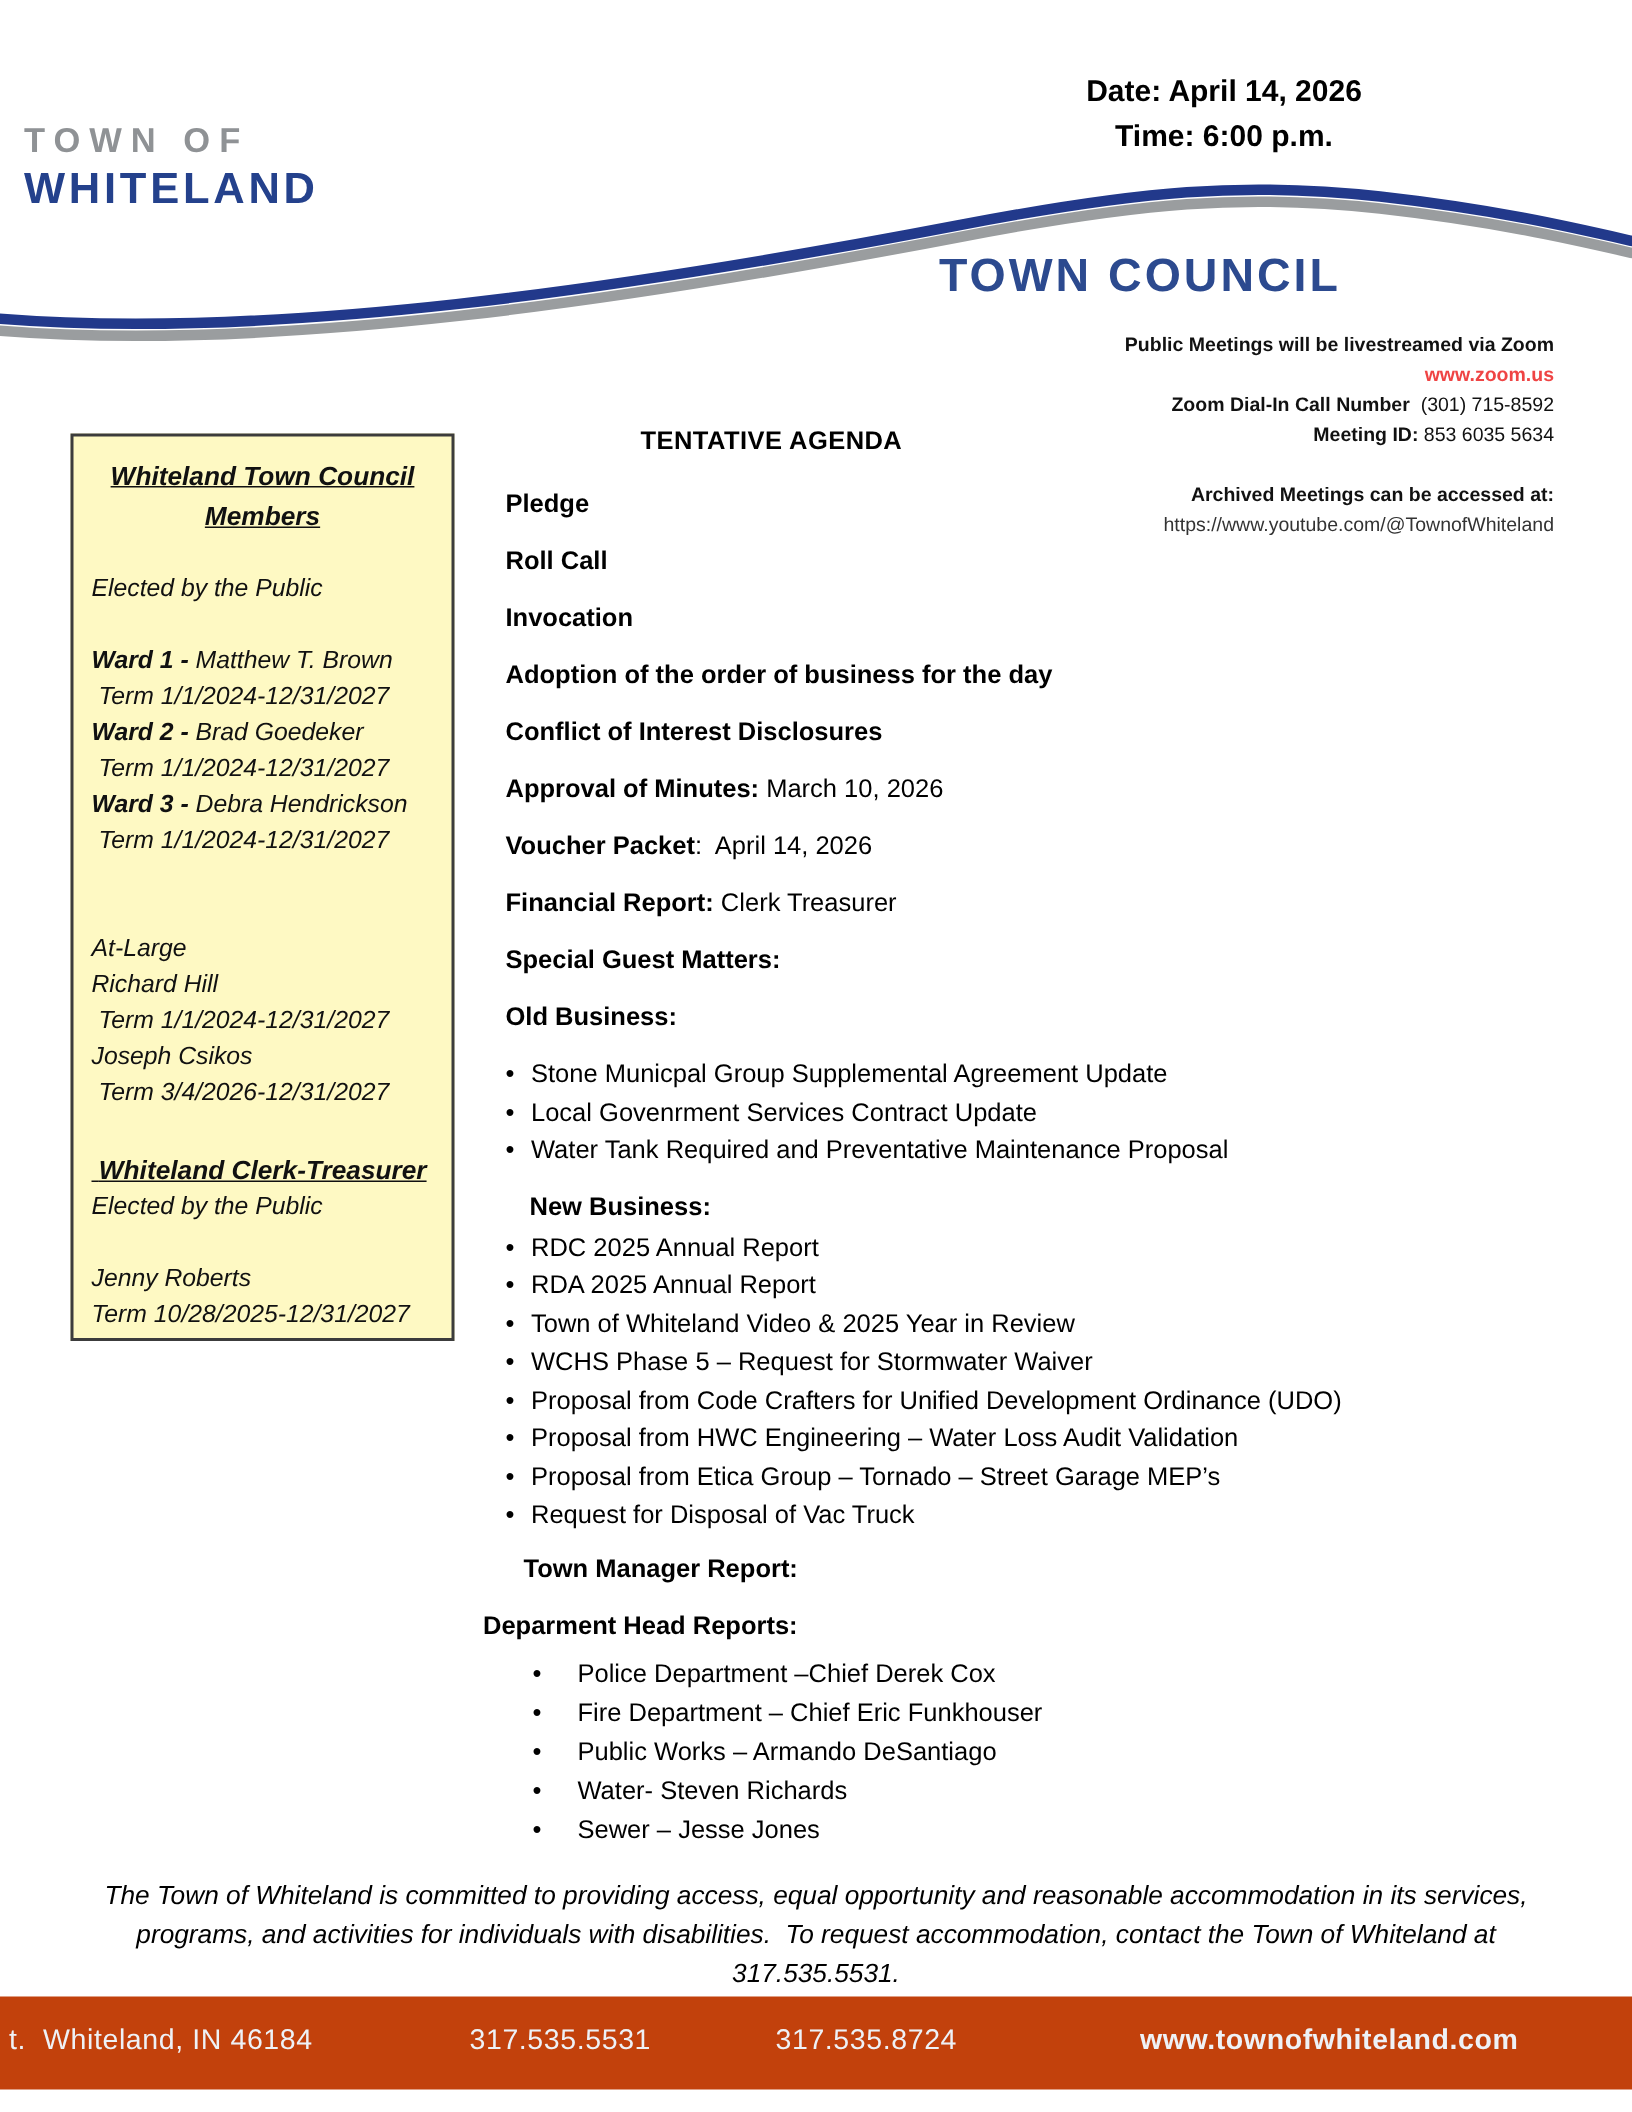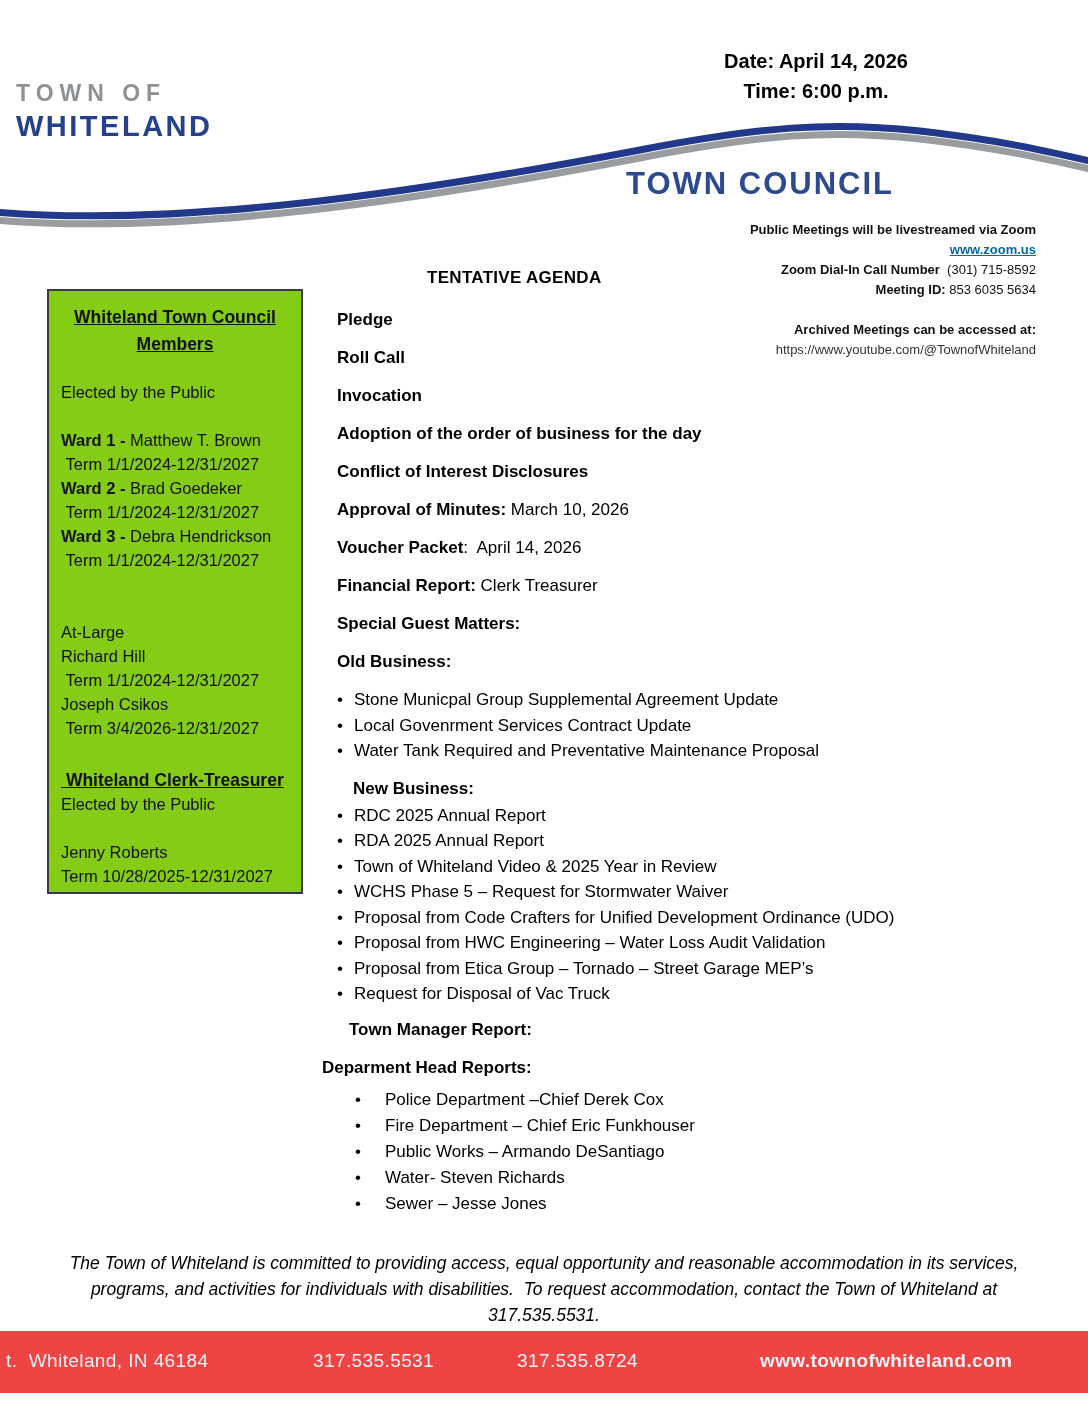--- a/index.html
+++ b/index.html
@@ -32,45 +32,45 @@
     font-size:31px; font-weight:800; letter-spacing:2px; color:#2c4a8f;
   }
 
   
   .stream-info {
     position:absolute; right:52px; top:220px; width:460px;
     text-align:right; font-size:13px; line-height:20px; color:#111;
   }
   .stream-info .b { font-weight:700; }
   .zoom-link {
-    display:inline-block; font-weight:700; color:#0369a1;
-    text-decoration:underline; cursor:pointer;
+    display:inline-block; font-weight:700; color:#ef4444;
+    cursor:pointer;
   }
   .yt-url { color:#333; font-weight:400; }
   .stream-gap { height:20px; }
 
   
   .members-box {
     position:absolute; left:47px; top:289px; width:256px; height:605px;
-    border:2px solid #3c3c3c; background:#84cc16;
-    padding:13px 12px; font-size:16.5px; line-height:24px; color:#111;
+    border:2px solid #3c3c3c; background:#fef9c3;
+    padding:13px 12px; font-size:16.5px; line-height:24px; color:#111;font-style:italic;
   }
   .members-title {
     text-align:center; font-weight:700; font-size:17.5px; line-height:27px;
     text-decoration:underline; margin-bottom:22px;
   }
   .mb-para { margin-bottom:24px; }
   .mb-line .b { font-weight:700; }
   .clerk-title {
     font-weight:700; font-size:17.5px; text-decoration:underline; margin-top:28px;
   }
   .mb-gap { height:24px; }
 
   
-  .agenda { position:absolute; left:337px; top:268px; width:620px; font-size:17px; color:#000; }
+  .agenda { position:absolute; left:337px; top:284px; width:620px; font-size:17px; color:#000; }
   .agenda-title { font-weight:700; padding-left:90px; margin-bottom:23px; letter-spacing:0.3px; }
   .ag-line { margin-bottom:21px; line-height:17px; }
   .ag-line .b { font-weight:700; }
   ul.bullets { list-style:none; margin:0 0 0 0; }
   ul.bullets li {
     position:relative; padding-left:17px; line-height:17.5px; margin-bottom:8px;
   }
   ul.bullets li::before {
     content:"\2022"; position:absolute; left:0; top:0; font-size:17px;
   }
@@ -80,21 +80,21 @@
   ul.bullets.dept li { padding-left:48px; margin-bottom:8.5px; }
   ul.bullets.dept li::before { left:18px; }
 
   
   .disclaimer {
     position:absolute; left:64px; top:1250px; width:960px;
     text-align:center; font-style:italic; font-size:17.5px; line-height:26px; color:#000;
   }
   .footer-bar {
     position:absolute; left:0; top:1331px; width:1088px; height:62px;
-    background:#ef4444; color:#eef1f6; font-size:19px; letter-spacing:0.4px;
+    background:#c2410c; color:#eef1f6; font-size:19px; letter-spacing:0.4px;
   }
   .footer-bar span { position:absolute; top:19px; }
   .f-address { left:6px; }
   .f-phone1  { left:313px; }
   .f-phone2  { left:517px; }
   .f-site    { left:760px; cursor:pointer;font-weight:bold; }
 </style>
 </head>
 <body>
 

